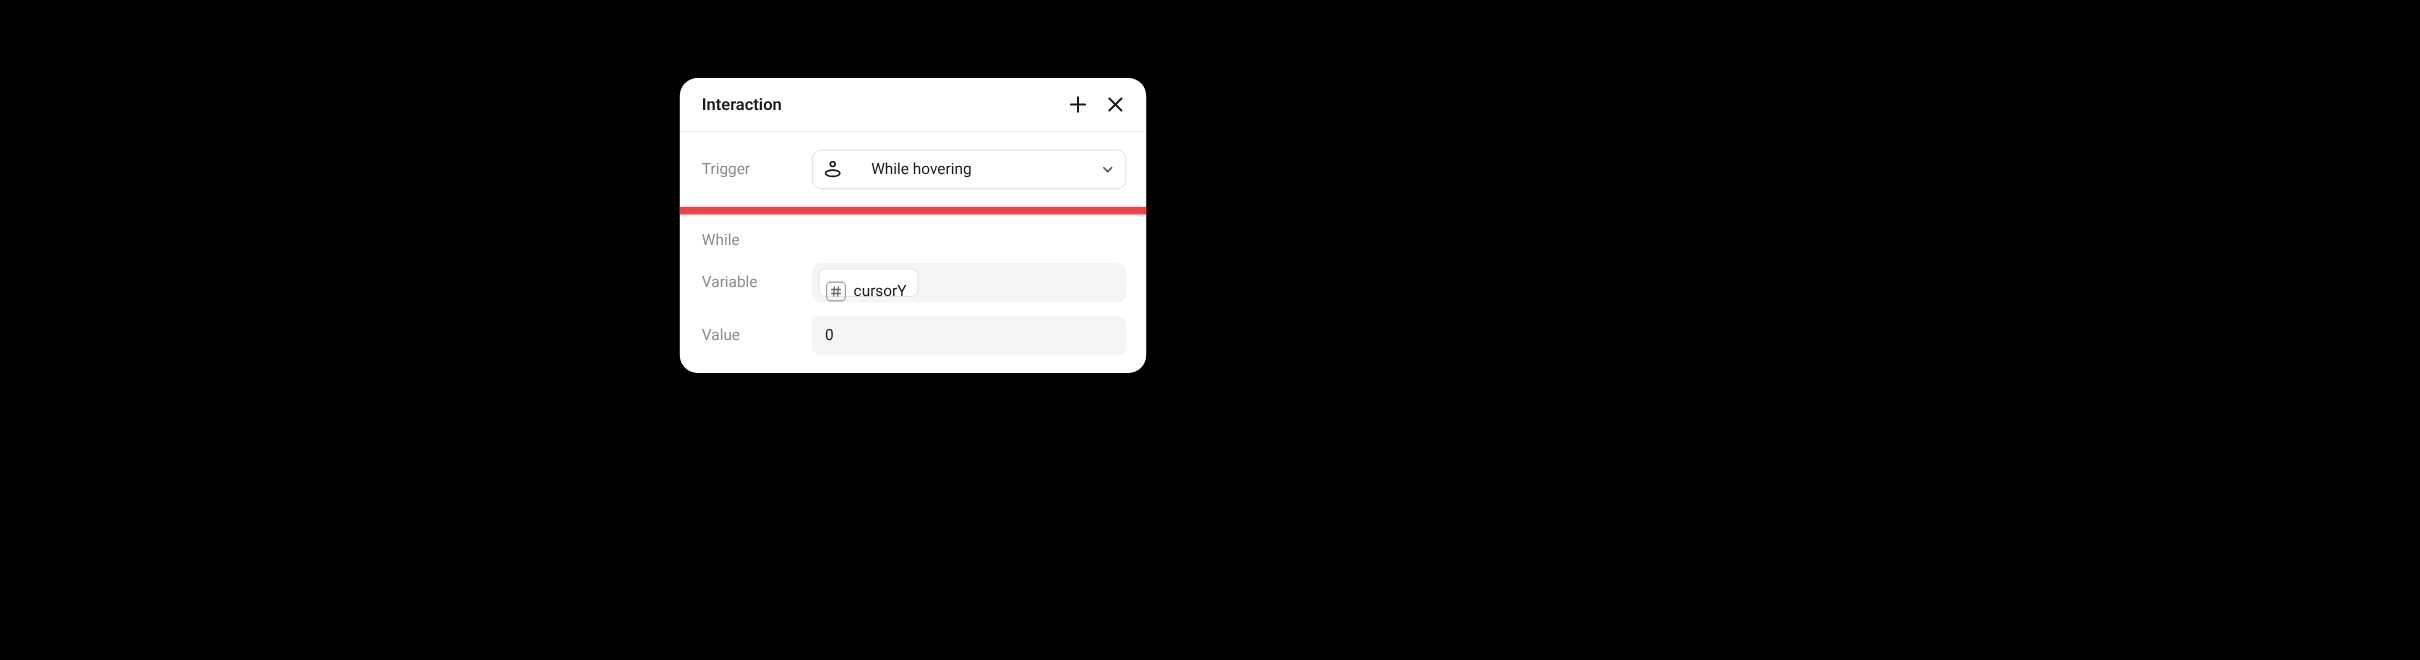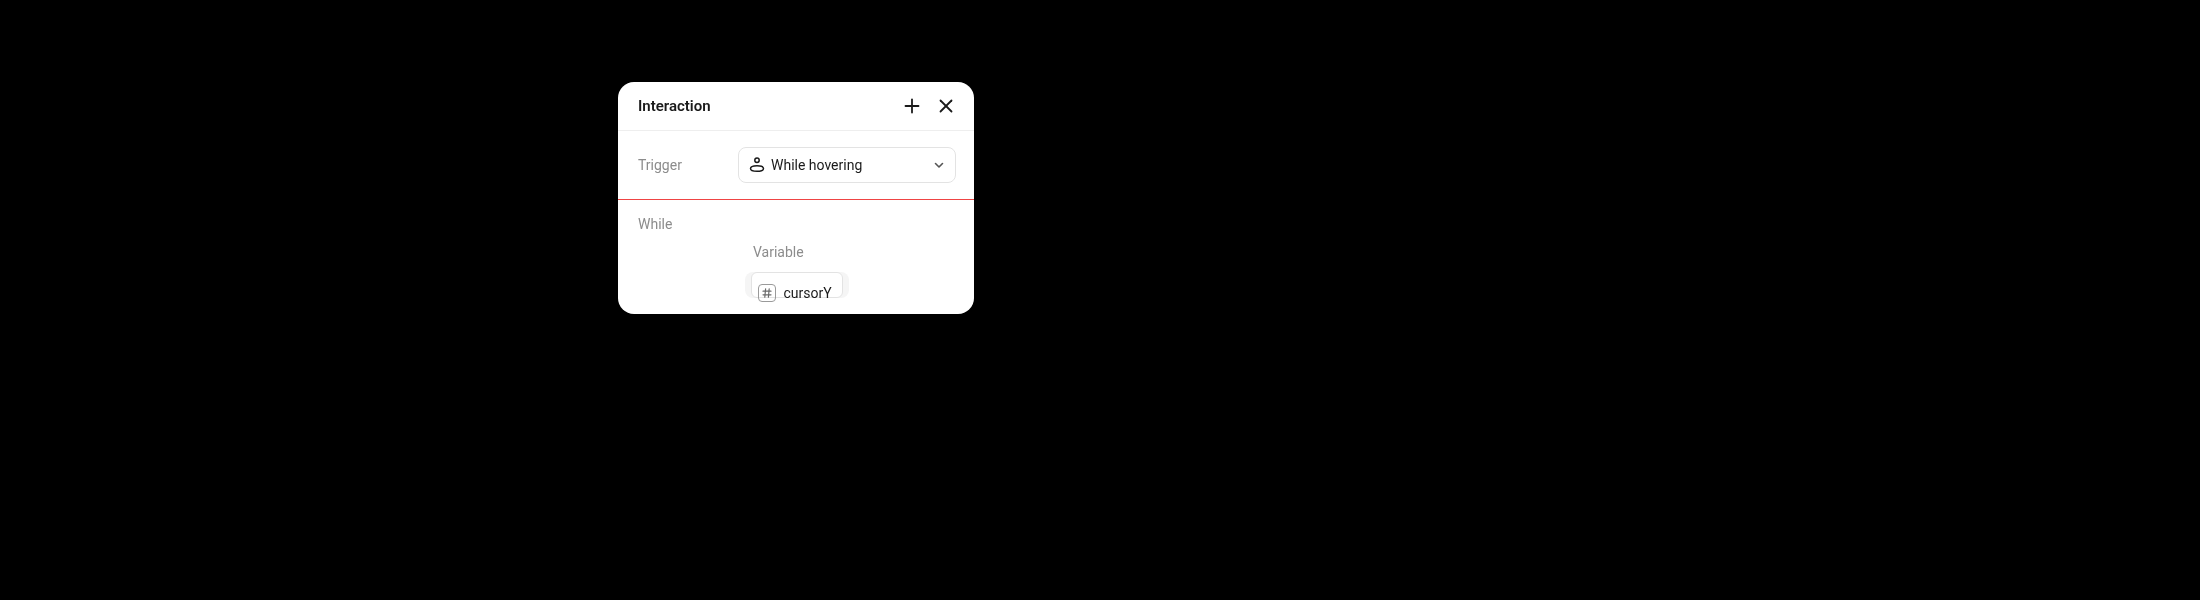--- a/index.html
+++ b/index.html
@@ -6,22 +6,22 @@
   body {
     width: 2200px;
     height: 600px;
     background: #000;
     font-family: -apple-system, BlinkMacSystemFont, "Segoe UI", Roboto, "Helvetica Neue", Arial, sans-serif;
     position: relative;
   }
   .panel {
     position: absolute;
     left: 618px;
-    top: 82px;
-    width: 356px;
+    top: 71px;
+    width: 424px;
     background: #fff;
     border-radius: 16px;
     box-shadow: 0 8px 28px rgba(0,0,0,0.45);
     overflow: hidden;
     font-size: 14px;
     color: #1a1a1a;
   }
   .panel-header {
     display: flex;
     align-items: center;
@@ -44,30 +44,29 @@
     display: flex;
     align-items: center;
     justify-content: center;
     cursor: pointer;
     color: #1a1a1a;
   }
   .section {
     padding: 16px 18px 16px 20px;
   }
   .section.divider {
-    border-bottom: 1px solid #ef4444;
+    border-bottom: 7px solid #ef4444;
   }
   .row {
     display: flex;
     align-items: center;
     gap: 12px;
   }
   .row + .row {
     margin-top: 12px;
-    flex-direction: column;
   }
   .row-label {
     width: 88px;
     color: #8c8c8c;
     font-size: 14px;
     flex-shrink: 0;
   }
   .select-control {
     flex: 1;
     display: flex;
@@ -76,21 +75,21 @@
     height: 36px;
     padding: 0 10px 0 8px;
     border: 1px solid #e3e3e3;
     border-radius: 8px;
     background: #fff;
     cursor: pointer;
   }
   .select-left {
     display: flex;
     align-items: center;
-    gap: 4px;
+    gap: 25px;
   }
   .select-label {
     font-size: 14px;
     color: #1a1a1a;
   }
   .chevron {
     color: #555;
   }
   .variable-field {
     flex: 1;
@@ -195,15 +194,19 @@
               <line x1="1" y1="6.8" x2="9" y2="6.8"></line>
               <line x1="3.6" y1="0.8" x2="2.8" y2="9.2"></line>
               <line x1="7.2" y1="0.8" x2="6.4" y2="9.2"></line>
             </svg>
           </span>
           <span class="variable-name">cursorY</span>
         </div>
       </div>
     </div>
 
+    <div class="row">
+      <div class="row-label">Value</div>
+      <input class="value-input" type="text" value="0" style="">
+    </div>
   </div>
 
 </div>
 
 </body></html>

